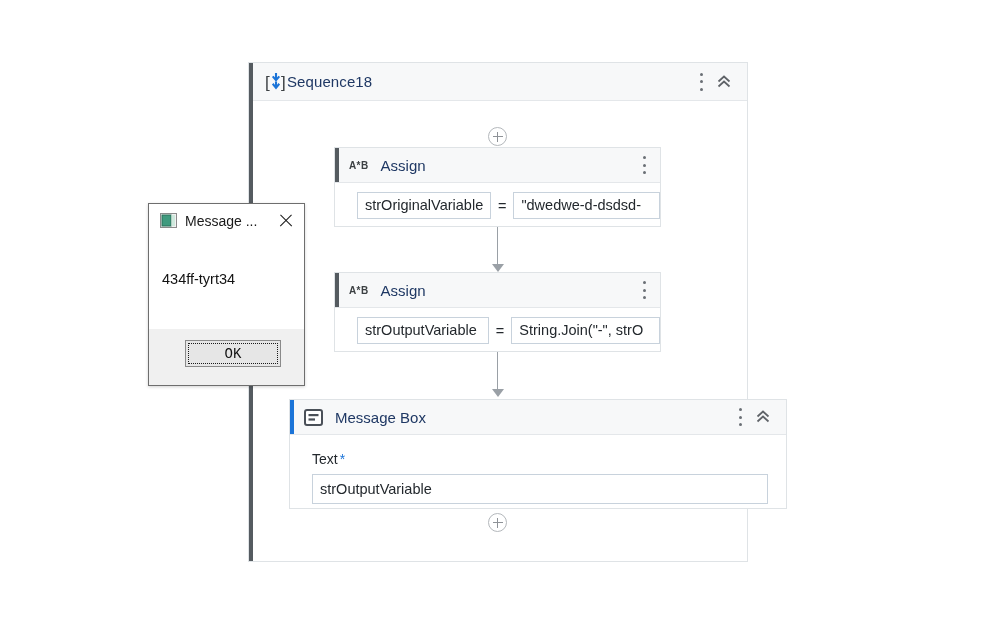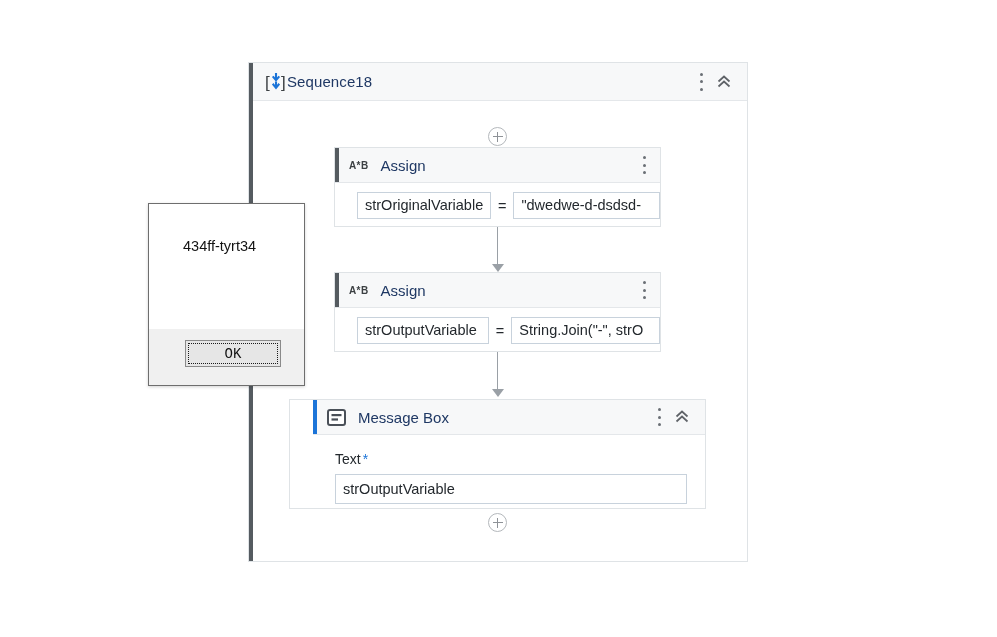--- a/index.html
+++ b/index.html
@@ -278,21 +278,20 @@
     height: 1.3px;
     background: #1a1a1a;
   }
   .dlg-close::before { transform: rotate(45deg); }
   .dlg-close::after  { transform: rotate(-45deg); }
 
   .dlg-content {
     height: 93px;
     background: #ffffff;
     box-sizing: border-box;
-    padding-left: 21px;
   }
   .dlg-message {
     padding: 34px 0 0 13px;
     font-size: 14.5px;
     color: #121212;
     white-space: nowrap;
   }
   .dlg-footer {
     position: absolute;
     left: 0;
@@ -410,21 +409,21 @@
             </span>
         </span>
       </div>
       <div class="assign-body">
         <span class="field" style="width:133px;">strOutputVariable</span>
         <span class="eq">=</span>
         <span class="field" style="width:150px;">String.Join("-", strO</span>
       </div>
     </div>
 
-    <div class="card" style="left:40px; top:336px; width:417px; height:110px;padding-left:23px;">
+    <div class="card" style="left:40px; top:336px; width:498px; height:110px;">
       <div class="card-header">
         <span class="card-accent accent-blue"></span>
         <span style="margin-left:14px; display:flex; align-items:center;">
           <svg width="19" height="17" viewBox="0 0 19 17">
             <rect x="1" y="1" width="17" height="15" rx="2" ry="2" fill="#ffffff" stroke="#4a5058" stroke-width="2"></rect>
             <rect x="4.5" y="5" width="10" height="2.2" fill="#4a5058"></rect>
             <rect x="4.5" y="9.4" width="6.5" height="2.2" fill="#4a5058"></rect>
           </svg>
         </span>
         <span class="card-title mb">Message Box</span>
@@ -445,20 +444,32 @@
       <div class="mb-body">
         <div class="mb-label">
           <span>Text</span><span class="req">*</span>
         </div>
         <div class="mb-input">strOutputVariable</div>
       </div>
     </div>
   </div>
 
   <div class="dialog">
+    <div class="dlg-titlebar">
+      <span class="dlg-icon">
+        <svg width="17" height="15" viewBox="0 0 17 15">
+          <rect x="0.5" y="0.5" width="16" height="14" fill="#f2f2f2" stroke="#8a8a8a"></rect>
+          <rect x="2" y="2" width="9" height="11" fill="#3f9a7e"></rect>
+          <rect x="2" y="2" width="9" height="11" fill="none" stroke="#2b6e59" stroke-width="1"></rect>
+          <rect x="11.5" y="2" width="3.5" height="11" fill="#cfe9dd"></rect>
+        </svg>
+      </span>
+      <span class="dlg-title">Message ...</span>
+      <span class="dlg-close"></span>
+    </div>
 
     <div class="dlg-content">
       <div class="dlg-message">434ff-tyrt34</div>
     </div>
 
     <div class="dlg-footer">
       <div class="dlg-ok">
         <span>OK</span>
         <span class="focusring"></span>
       </div>

